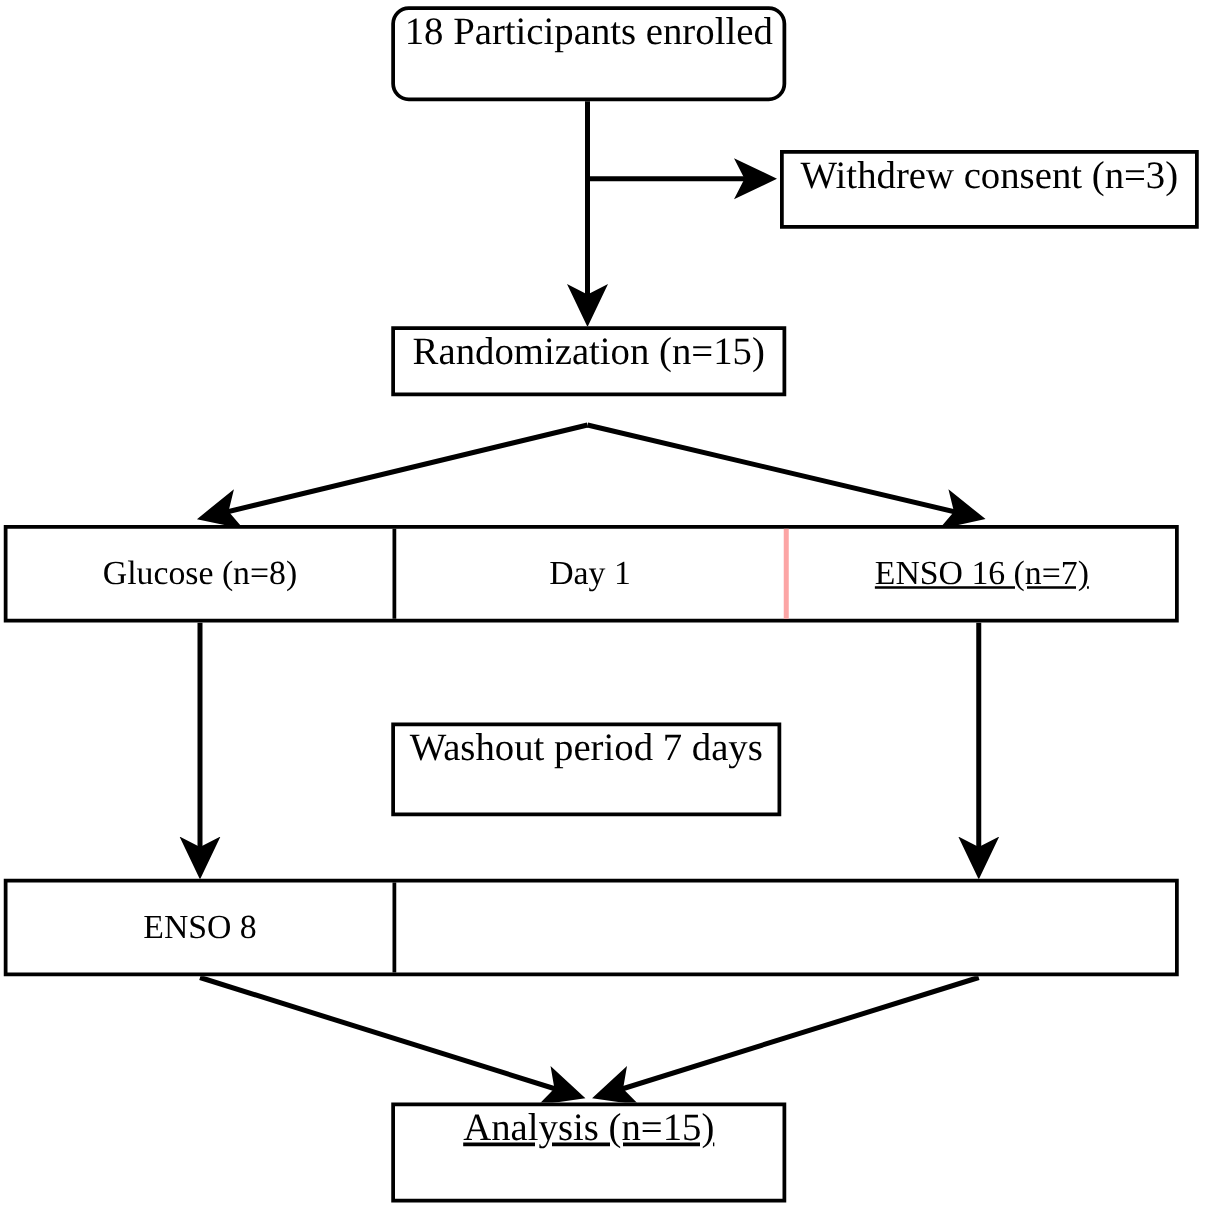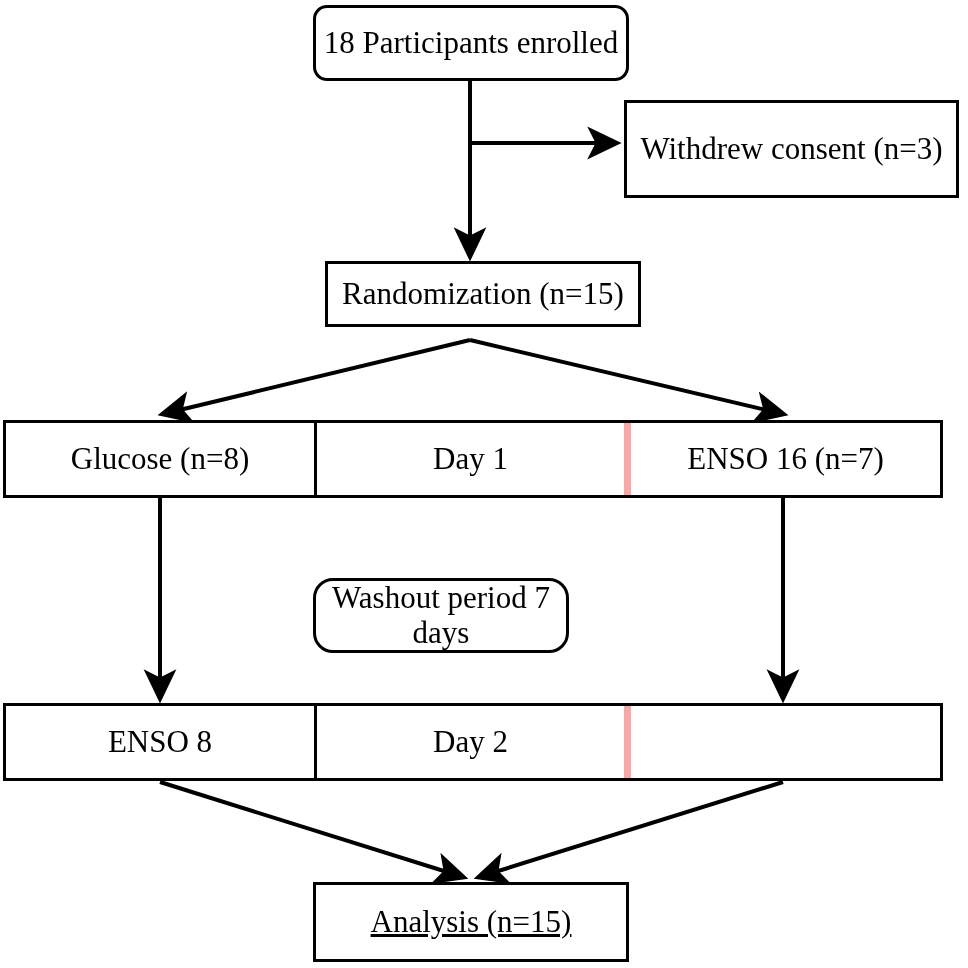--- a/index.html
+++ b/index.html
@@ -16,37 +16,36 @@
     font-family: "Liberation Serif", "DejaVu Serif", serif;
     color: #000000;
     overflow: hidden;
   }
   .node {
     position: absolute;
     box-sizing: border-box;
     background: #ffffff;
     border: 3px solid #000000;
     display: flex;
-    align-items: center;
     justify-content: center;
     text-align: center;
     line-height: 1.1;
     font-size: 31px;
     z-index: 3;
   }
   .node.rounded { border-radius: 14px; }
 
   
   #box-enrolled { left: 313px; top: 5px; width: 316px; height: 76px; }
   
-  #box-withdrew { left: 624px; top: 100px; width: 335px; height: 98px; }
+  #box-withdrew { left: 624px; top: 120px; width: 335px; height: 63px; }
   
-  #box-random   { left: 313px; top: 261px; width: 316px; height: 66px; margin-left: 12px; }
+  #box-random   { left: 313px; top: 261px; width: 316px; height: 56px; }
   
-  #box-washout  { left: 313px; top: 578px; width: 256px; height: 75px; border-radius: 20px; }
+  #box-washout  { left: 313px; top: 578px; width: 312px; height: 75px; }
   
   #box-analysis { left: 313px; top: 882px; width: 316px; height: 80px; text-decoration: underline; }
 
   
   .row {
     position: absolute;
     box-sizing: border-box;
     left: 3px;
     width: 940px;
     height: 78px;
@@ -55,27 +54,27 @@
     display: flex;
     z-index: 3;
   }
   #row-day1 { top: 420px; }
   #row-day2 { top: 703px; }
   .cell {
     box-sizing: border-box;
     display: flex;
     align-items: center;
     justify-content: center;
-    font-size: 31px;
+    font-size: 27px;
     line-height: 1.1;
     text-align: center;
   }
   .cell.c1 { width: 311px; border-right: 3px solid #000000; }
-  .cell.c2 { width: 314px; border-right: 7px solid #fca5a5; }
-  .cell.c3 { flex: 1 1 auto; }
+  .cell.c2 { width: 314px; border-right: 4px solid #fca5a5; }
+  .cell.c3 { flex: 1 1 auto; text-decoration: underline; }
 
   
   #links {
     position: absolute;
     left: 0; top: 0;
     width: 968px;
     height: 968px;
     z-index: 1;
     pointer-events: none;
   }
@@ -134,22 +133,19 @@
   </div>
 
   <div class="node" id="box-washout">
     <span>Washout period 7 days</span>
   </div>
 
   <div class="row" id="row-day2">
     <div class="cell c1">
       <span>ENSO 8</span>
     </div>
-    <div class="cell c2">
-      <span>Day 2</span>
-    </div>
   </div>
 
   <div class="node" id="box-analysis">
     <span>Analysis (n=15)</span>
   </div>
 
 </div>
 
 </body></html>

